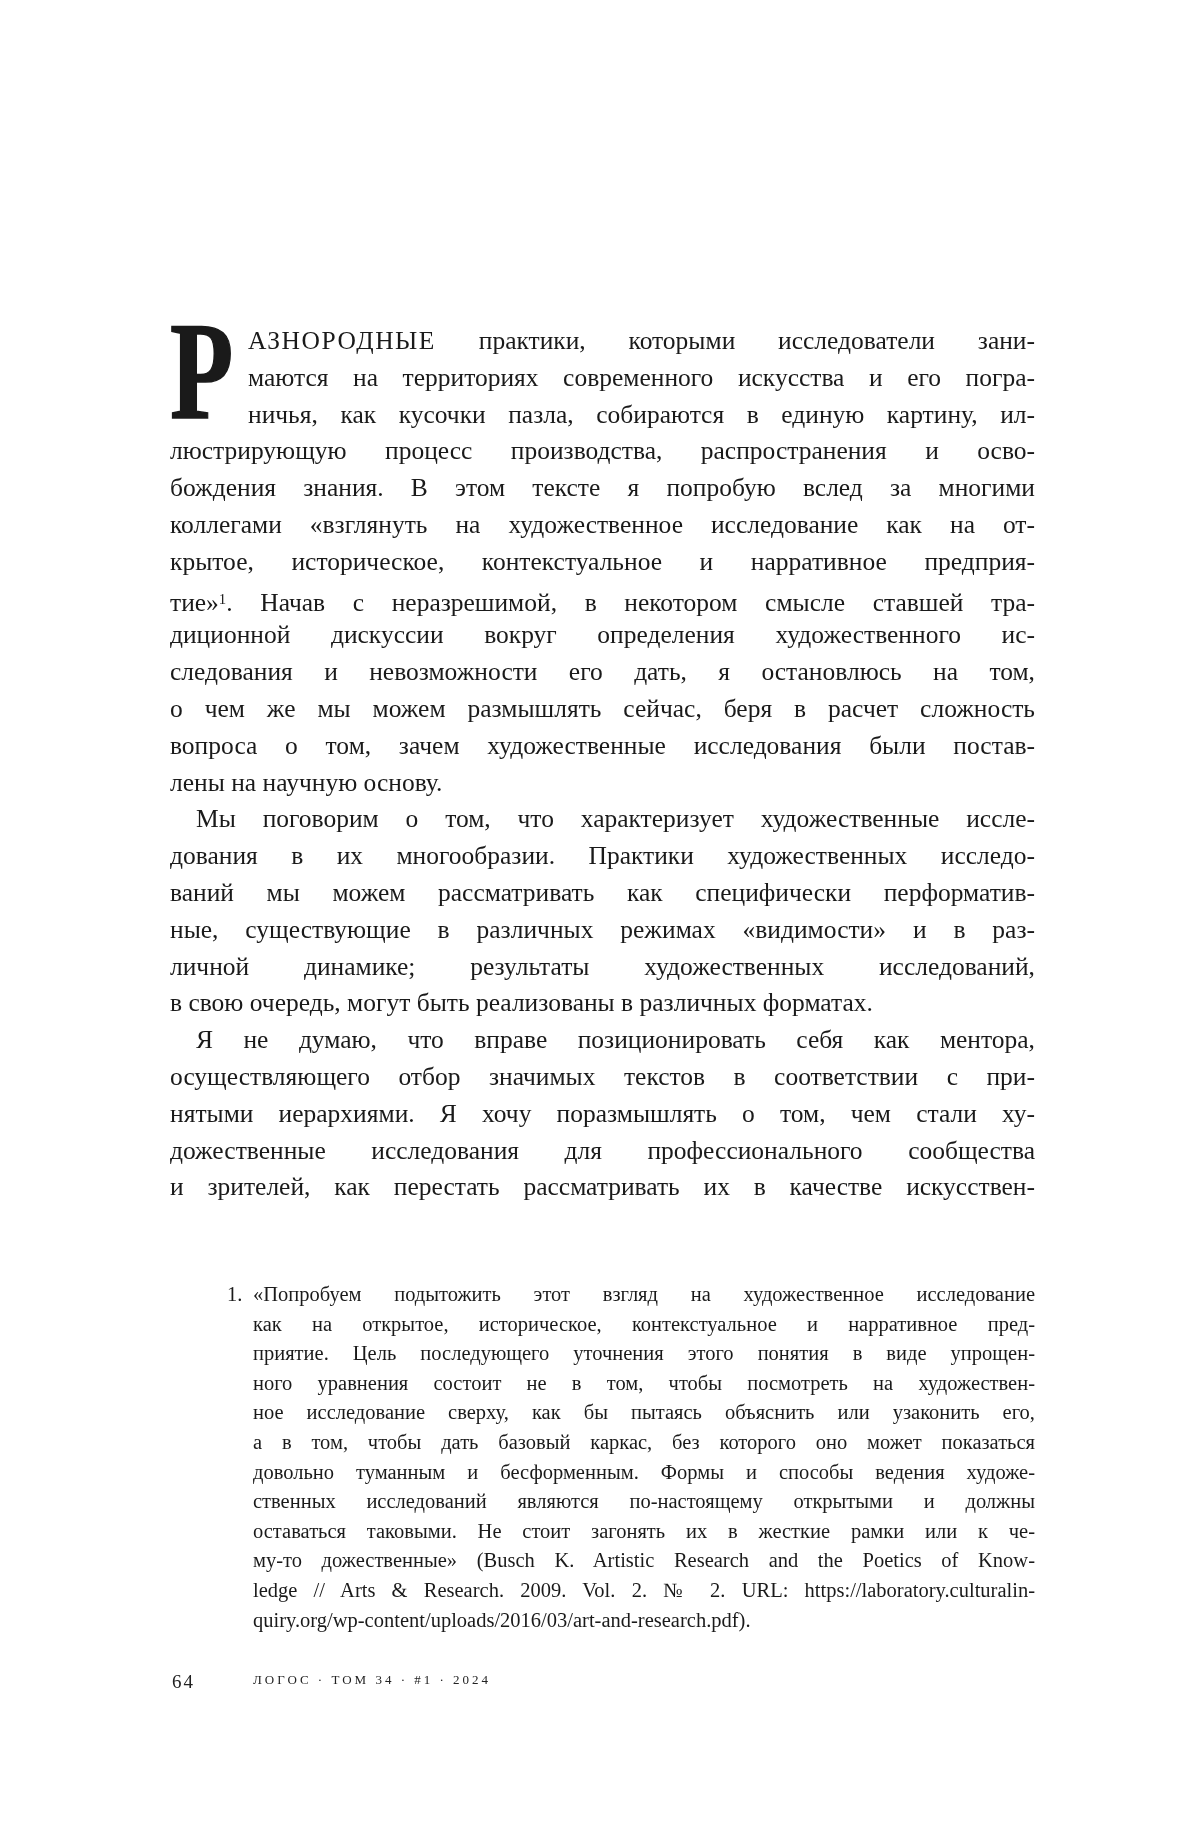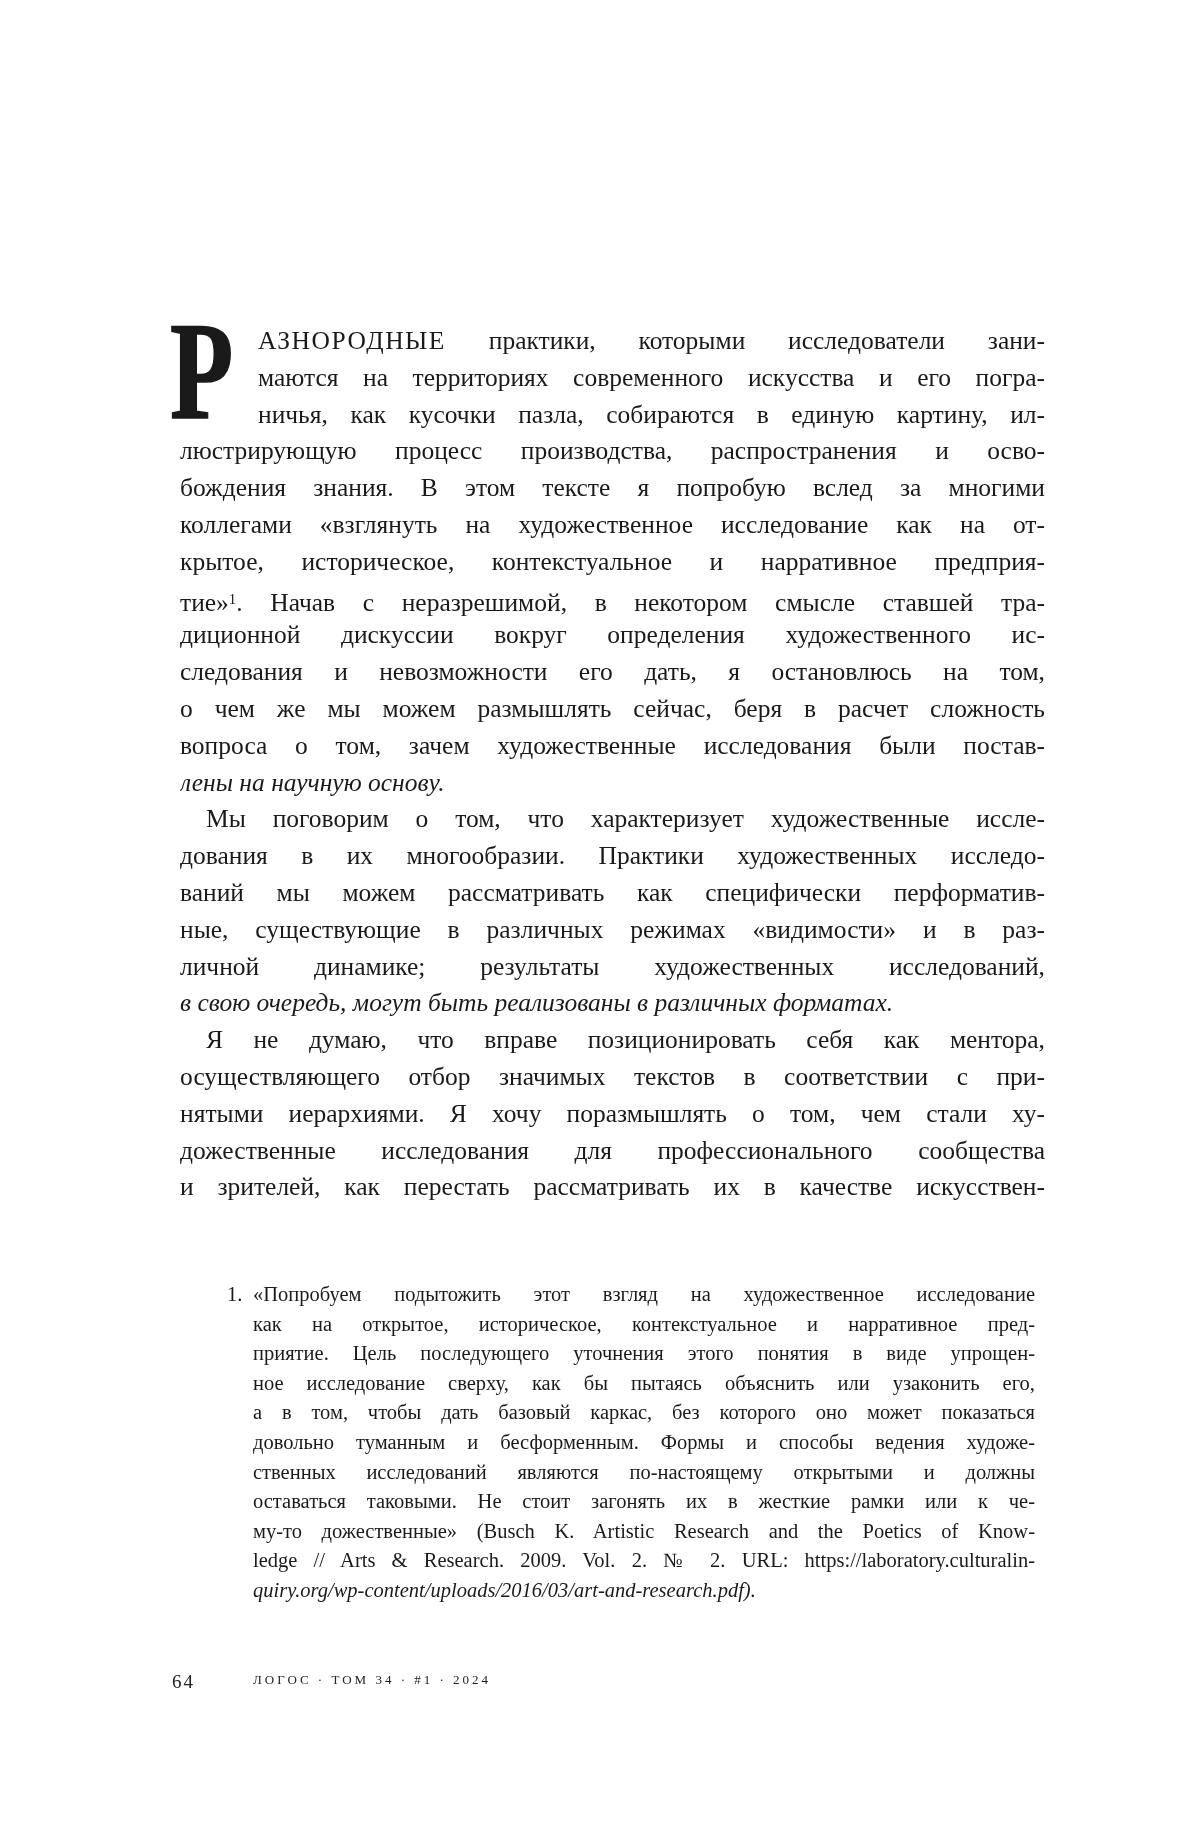--- a/index.html
+++ b/index.html
@@ -15,30 +15,30 @@
   
   .dropcap {
     position:absolute; left:170px; top:301px;
     font-size:140px; font-weight:bold; line-height:1;
     transform:scaleX(0.74); transform-origin:0 0;
     -webkit-text-stroke:1.5px #1a1a1a;
     color:#1a1a1a;
   }
   
   .body-text {
-    position:absolute; left:180px; top:323px; width:865px;
+    position:absolute; left:170px; top:323px; width:865px;
     font-size:25.5px; line-height:36.8px;
     text-rendering:optimizeLegibility;
   }
   .tl {
     height:36.8px; overflow:hidden;
     text-align:justify; text-align-last:justify;
     text-justify:inter-word;
   }
-  .tl-last { text-align-last:left;font-style:italic; }
+  .tl-last { text-align-last:left; }
   .ind-drop { padding-left:78px; }
   .ind-para { text-indent:26px; }
   .it { }
   .caps { letter-spacing:0.06em; }
   .sup { font-size:0.58em; vertical-align:0.45em; }
   
   .footnote {
     position:absolute; left:170px; top:1280px; width:865px;
     box-sizing:border-box; padding-left:83px;
     font-size:20.5px; line-height:29.6px;
@@ -92,20 +92,21 @@
         <div class="tl"><span>и зрителей, как перестать рассматривать их в качестве искусствен-</span></div>
       </section>
   </main>
 
   <aside class="footnote">
     <span class="fn-num">1.</span>
     <div class="fn-lines">
         <div class="tl"><span>«Попробуем подытожить этот взгляд на художественное исследование</span></div>
         <div class="tl"><span>как на открытое, историческое, контекстуальное и нарративное пред-</span></div>
         <div class="tl"><span>приятие. Цель последующего уточнения этого понятия в виде упрощен-</span></div>
+        <div class="tl"><span>ного уравнения состоит не в том, чтобы посмотреть на художествен-</span></div>
         <div class="tl"><span>ное исследование сверху, как бы пытаясь объяснить или узаконить его,</span></div>
         <div class="tl"><span>а в том, чтобы дать базовый каркас, без которого оно может показаться</span></div>
         <div class="tl"><span>довольно туманным и бесформенным. Формы и способы ведения художе-</span></div>
         <div class="tl"><span>ственных исследований являются по-настоящему открытыми и должны</span></div>
         <div class="tl"><span>оставаться таковыми. Не стоит загонять их в жесткие рамки или к че-</span></div>
         <div class="tl"><span>му-то дожественные» (</span><span class="it">Busch K.</span><span> Artistic Research and the Poetics of Know-</span></div>
         <div class="tl"><span>ledge // Arts &amp; Research. 2009. Vol. 2. № 2. URL: https://laboratory.culturalin-</span></div>
         <div class="tl tl-last"><span>quiry.org/wp-content/uploads/2016/03/art-and-research.pdf).</span></div>
       </div>
   </aside>

